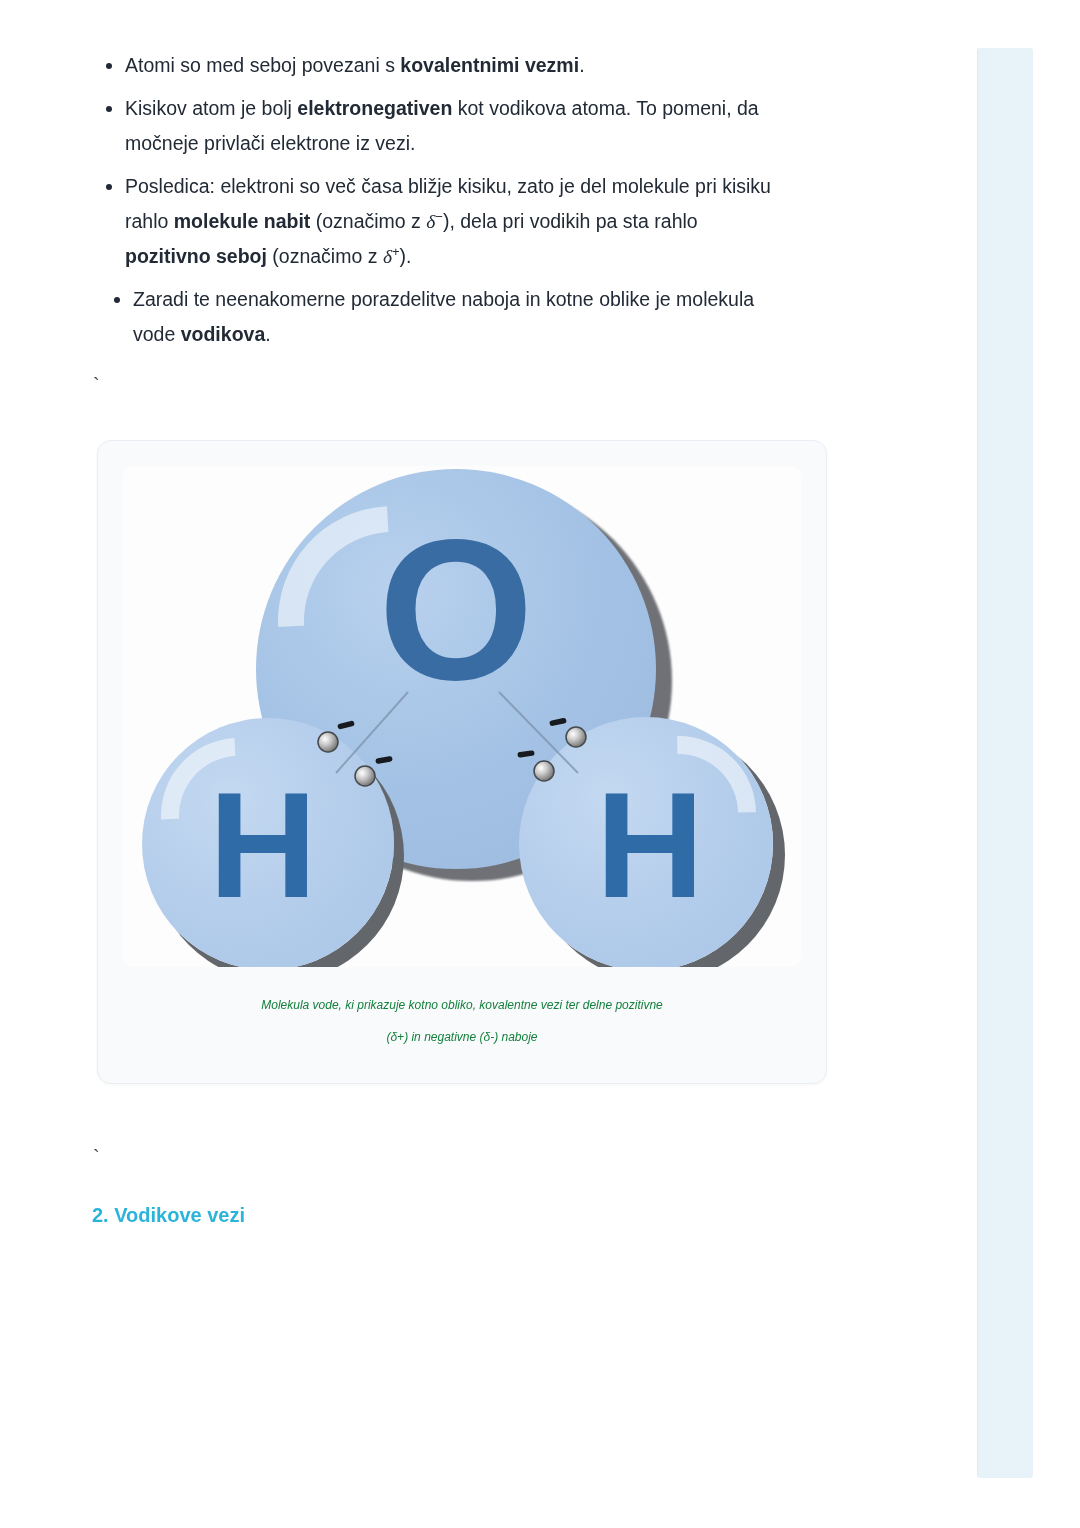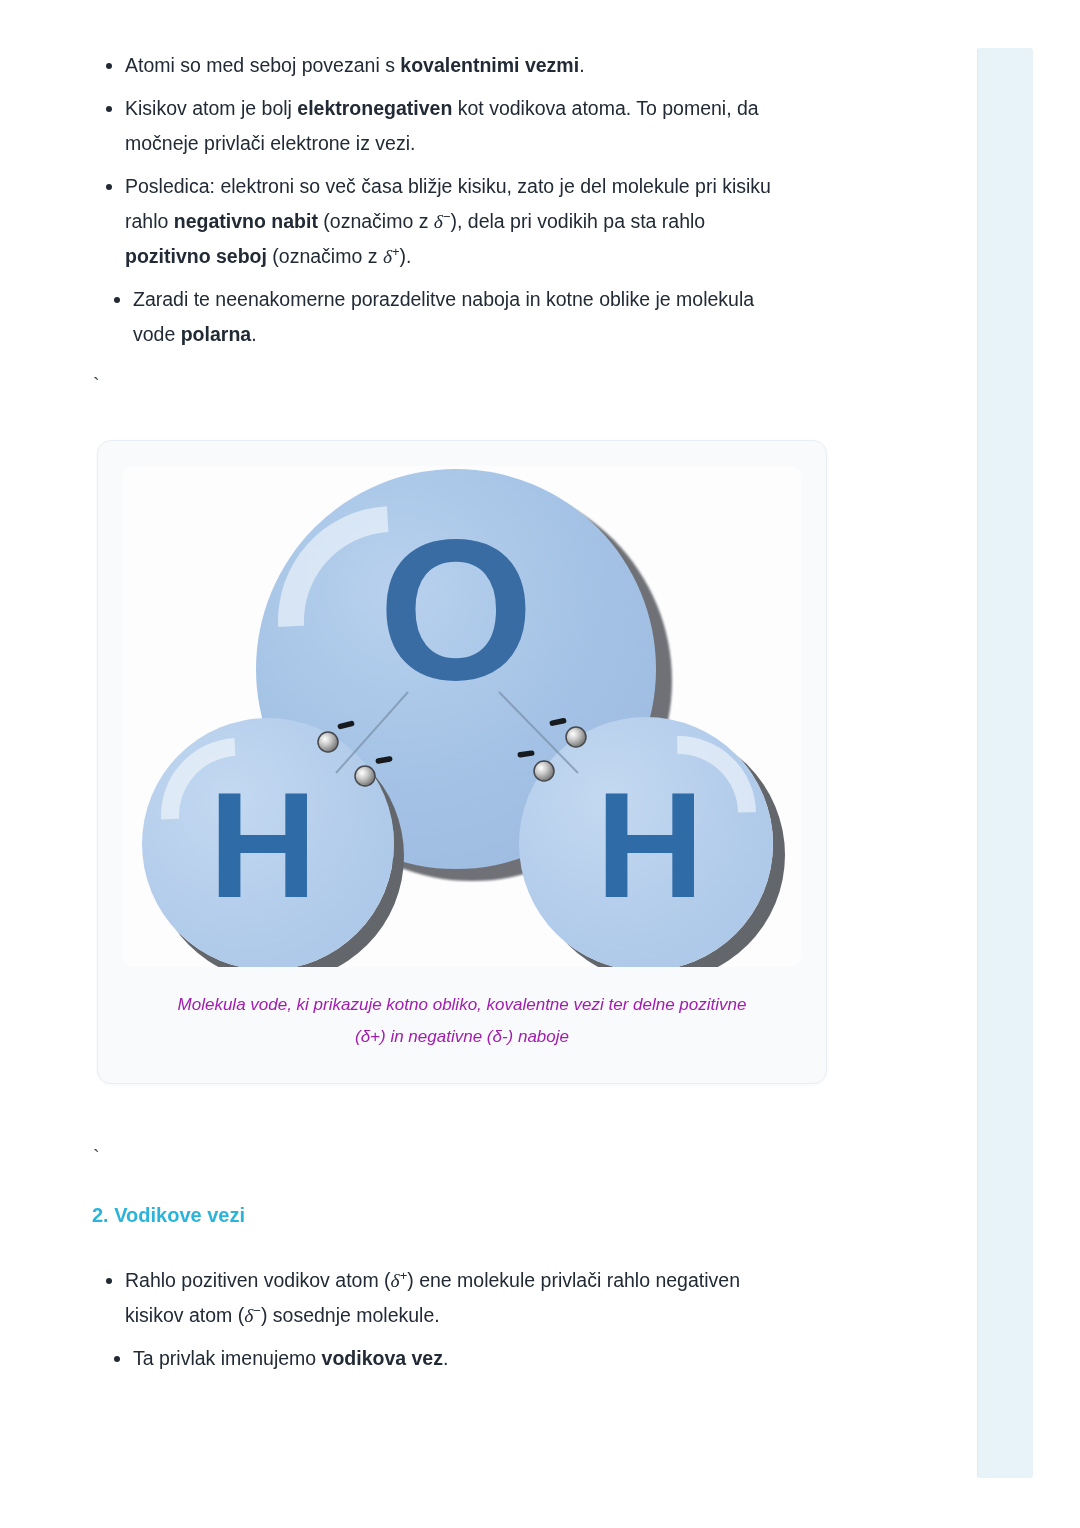--- a/index.html
+++ b/index.html
@@ -111,23 +111,23 @@
     position: absolute;
     left: 0; top: 0;
     width: 678px; height: 501px;
     z-index: 6;
     pointer-events: none;
   }
   .figure-caption {
     margin-top: 22px;
     text-align: center;
     font-style: italic;
-    font-size: 17px;
+    font-size: 12px;
     line-height: 32px;
-    color: #a21caf;
+    color: #15803d;
   }
 
   
   .section-heading {
     margin-top: 36px;
     font-size: 20px;
     line-height: 34px;
     font-weight: bold;
     color: #2bb4da;
   }
@@ -161,22 +161,22 @@
 
 <div class="page">
 
   <div class="side-strip"></div>
 
   <div class="content">
 
     <ul class="bullets">
       <li>Atomi so med seboj povezani s <b>kovalentnimi vezmi</b>.</li>
       <li>Kisikov atom je bolj <b>elektronegativen</b> kot vodikova atoma. To pomeni, da<br>močneje privlači elektrone iz vezi.</li>
-      <li>Posledica: elektroni so več časa bližje kisiku, zato je del molekule pri kisiku<br>rahlo <b>negativno nabit</b> (označimo z <i class="delta">δ</i><sup>−</sup>), dela pri vodikih pa sta rahlo<br><b>pozitivno seboj</b> (označimo z <i class="delta">δ</i><sup>+</sup>).</li>
-      <li>Zaradi te neenakomerne porazdelitve naboja in kotne oblike je molekula<br>vode <b>polarna</b>.</li>
+      <li>Posledica: elektroni so več časa bližje kisiku, zato je del molekule pri kisiku<br>rahlo <b>molekule nabit</b> (označimo z <i class="delta">δ</i><sup>−</sup>), dela pri vodikih pa sta rahlo<br><b>pozitivno seboj</b> (označimo z <i class="delta">δ</i><sup>+</sup>).</li>
+      <li>Zaradi te neenakomerne porazdelitve naboja in kotne oblike je molekula<br>vode <b>vodikova</b>.</li>
     </ul>
 
     <div class="tick">`</div>
 
     <div class="figure-card">
       <div class="figure-stage">
 
         <div class="o-shadow"></div>
 
         <div class="sphere h-sphere h-left"></div>
@@ -216,22 +216,18 @@
       </div>
 
       <div class="figure-caption">Molekula vode, ki prikazuje kotno obliko, kovalentne vezi ter delne pozitivne<br>(δ+) in negativne (δ-) naboje</div>
     </div>
 
     <div class="tick tick2">`</div>
 
     <h2 class="section-heading">2. Vodikove vezi</h2>
 
 
-    <ul class="bullets bullets-2">
-      <li>Rahlo pozitiven vodikov atom (<i class="delta">δ</i><sup>+</sup>) ene molekule privlači rahlo negativen<br>kisikov atom (<i class="delta">δ</i><sup>−</sup>) sosednje molekule.</li>
-      <li>Ta privlak imenujemo <b>vodikova vez</b>.</li>
-    </ul>
 
   </div>
 
   <div class="footer">(c) Knowunity 2025</div>
 
 </div>
 
 </body></html>

